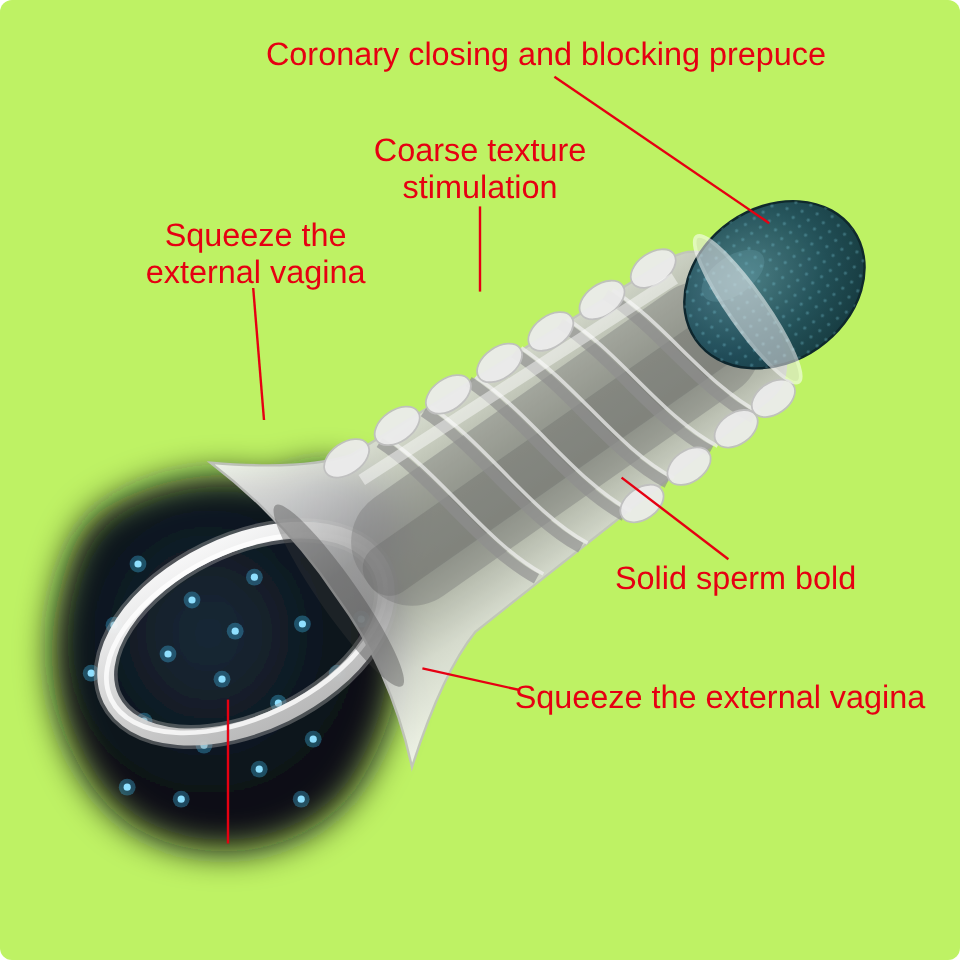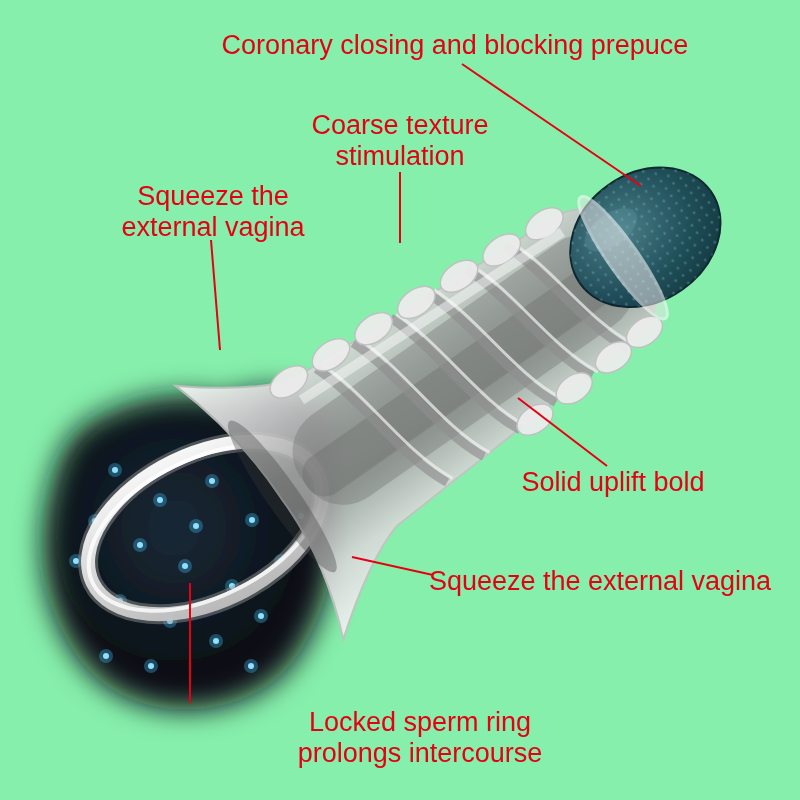--- a/index.html
+++ b/index.html
@@ -1,22 +1,23 @@
 <!DOCTYPE html>
 <html><head>
 <meta charset="utf-8">
 <style>
   html, body { margin: 0; padding: 0; background: #ffffff; }
   .stage {
     position: relative;
     width: 800px;
     height: 800px;
-    background: #86efac;
+    background: #bef264;
     overflow: hidden;
     font-family: "Liberation Sans", "DejaVu Sans", sans-serif;
+    border-radius: 10px;
   }
   .illustration {
     position: absolute;
     inset: 0;
   }
   .label {
     position: absolute;
     color: #e60012;
     font-size: 27px;
     line-height: 31px;
@@ -190,19 +191,18 @@
       <line stroke="#e60012" x1="190" y1="583" x2="190" y2="703"></line>
     </g>
   </svg>
 
   <div class="label" style="left:455px; top:30px;  width:480px;">Coronary closing and blocking prepuce</div>
 
   <div class="label" style="left:400px; top:110px; width:230px;">Coarse texture stimulation</div>
 
   <div class="label" style="left:213px; top:181px; width:200px;">Squeeze the external vagina</div>
 
-  <div class="label" style="left:613px; top:467px; width:260px;">Solid uplift bold</div>
+  <div class="label" style="left:613px; top:467px; width:260px;">Solid sperm bold</div>
 
   <div class="label" style="left:600px; top:566px; width:360px;">Squeeze the external vagina</div>
 
-  <div class="label" style="left:420px; top:707px; width:300px;">Locked sperm ring prolongs intercourse</div>
 
 </div>
 
 </body></html>

